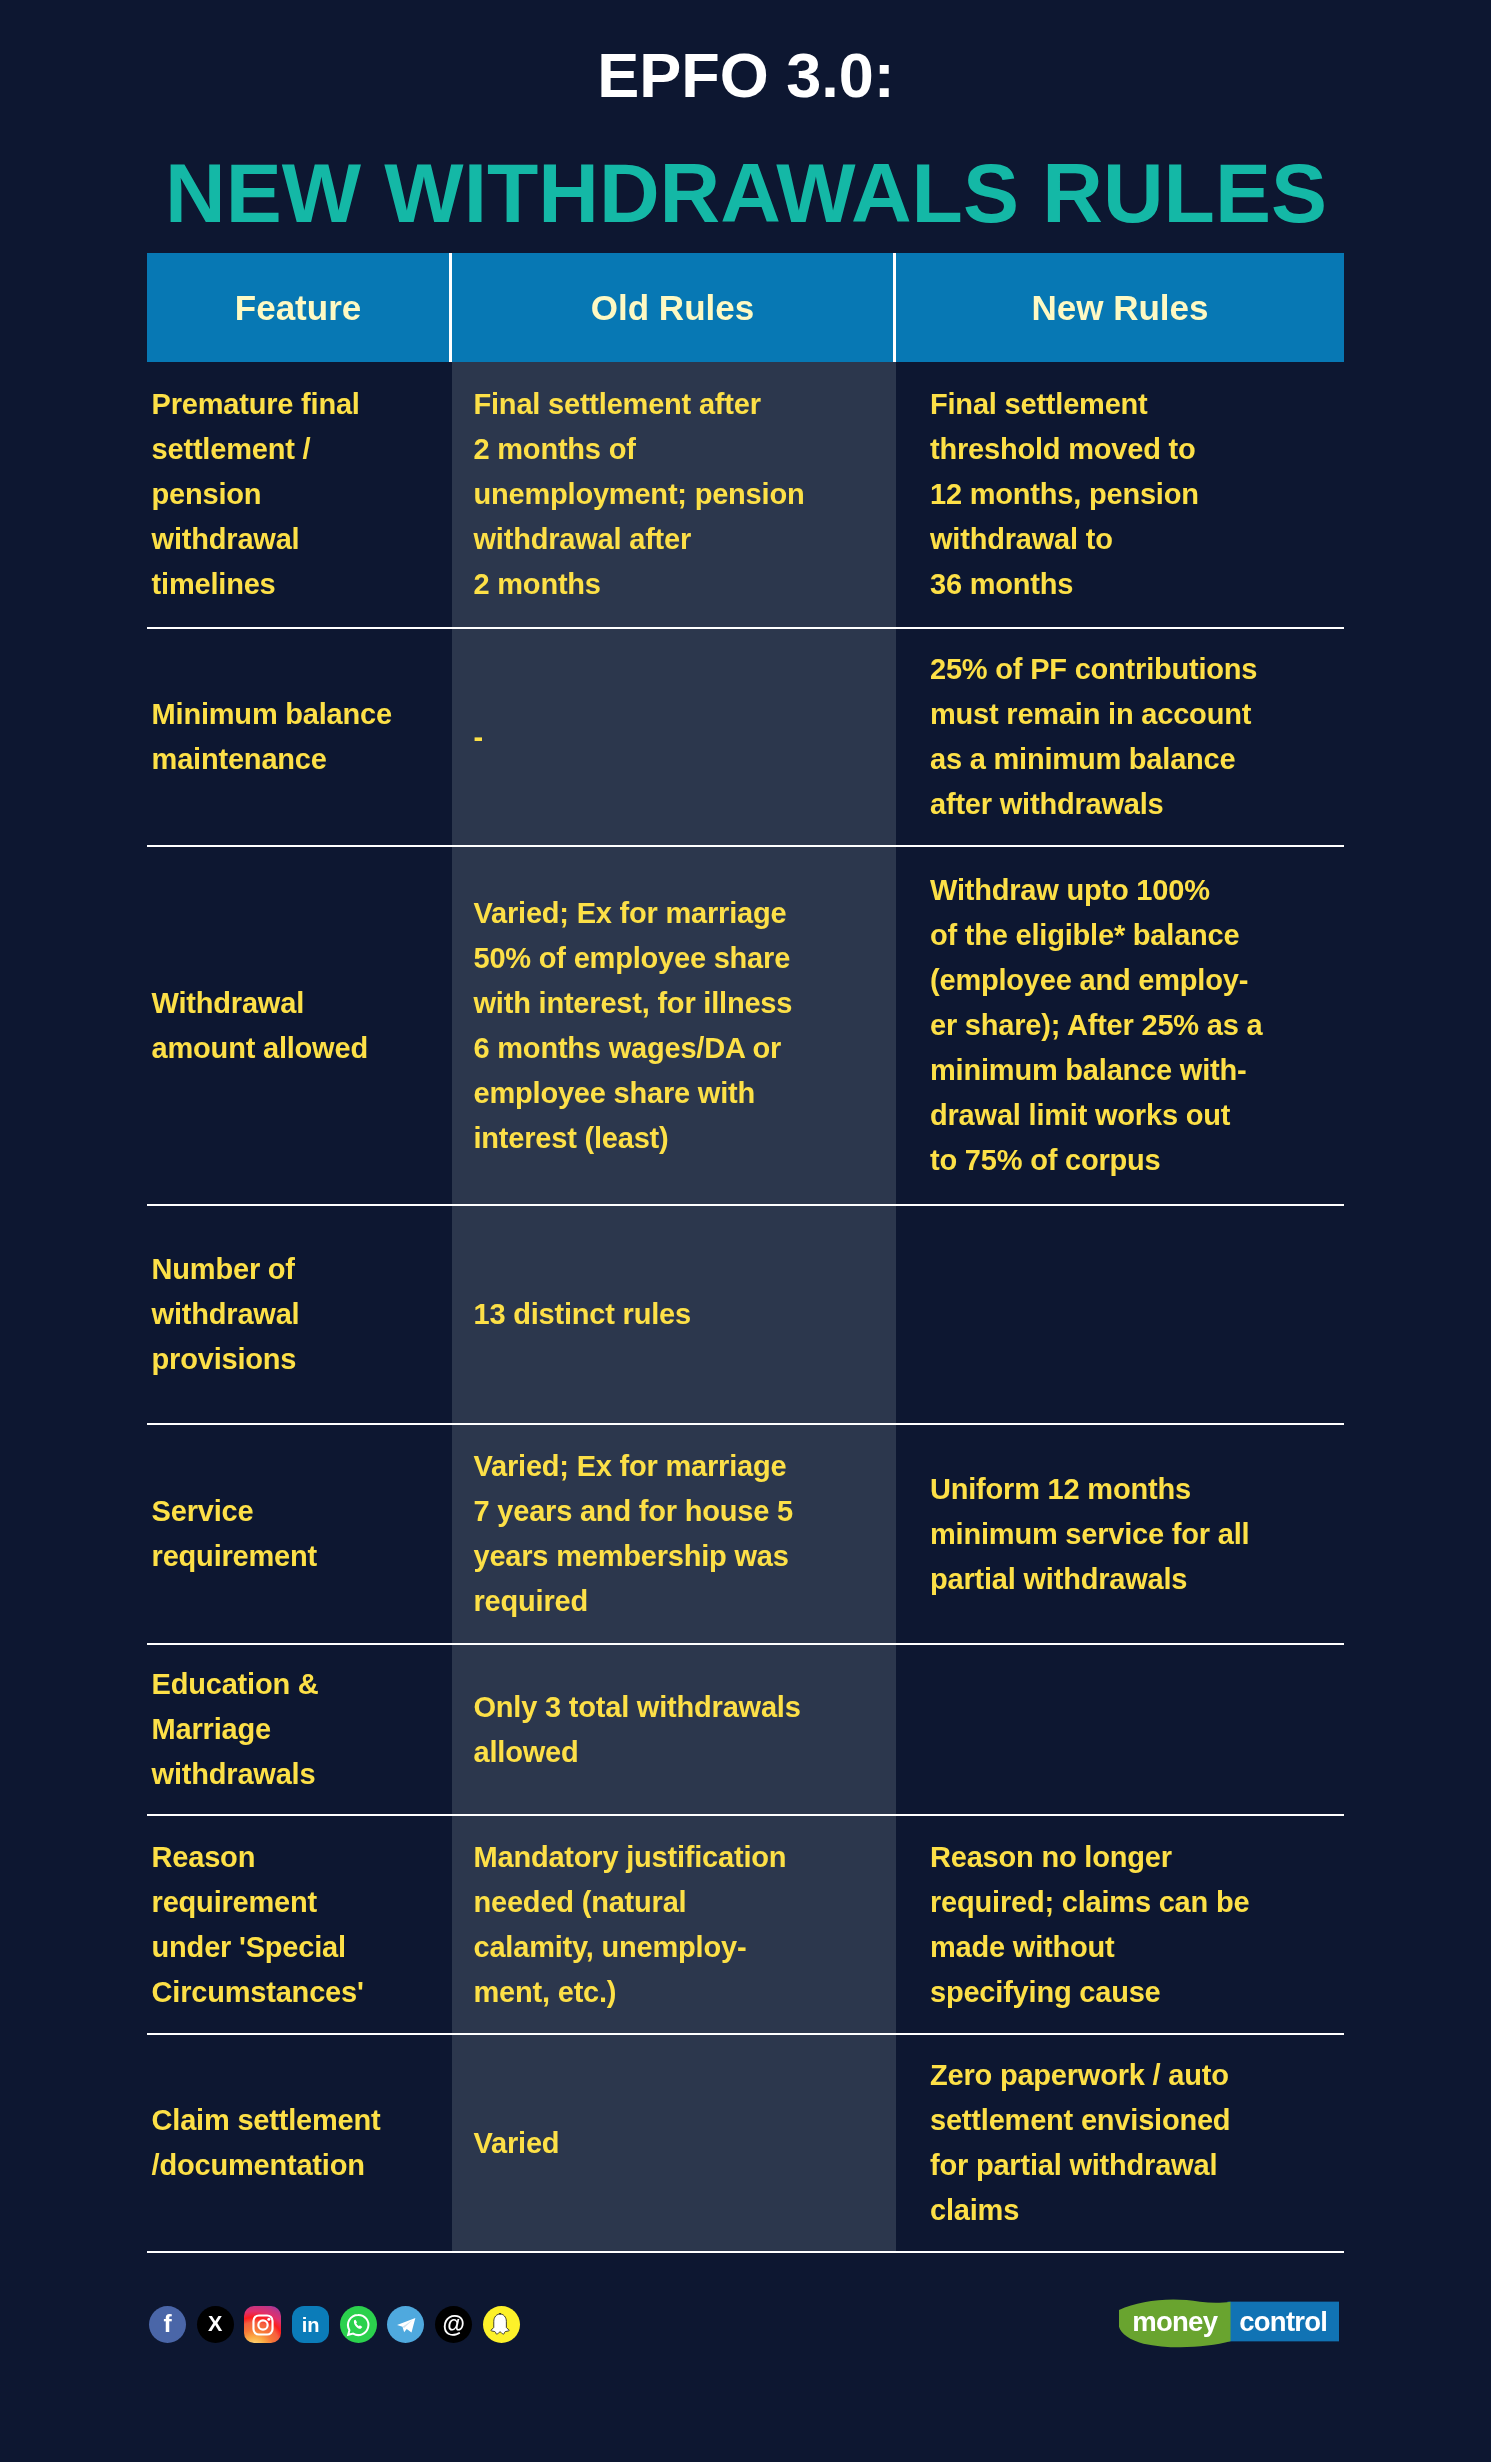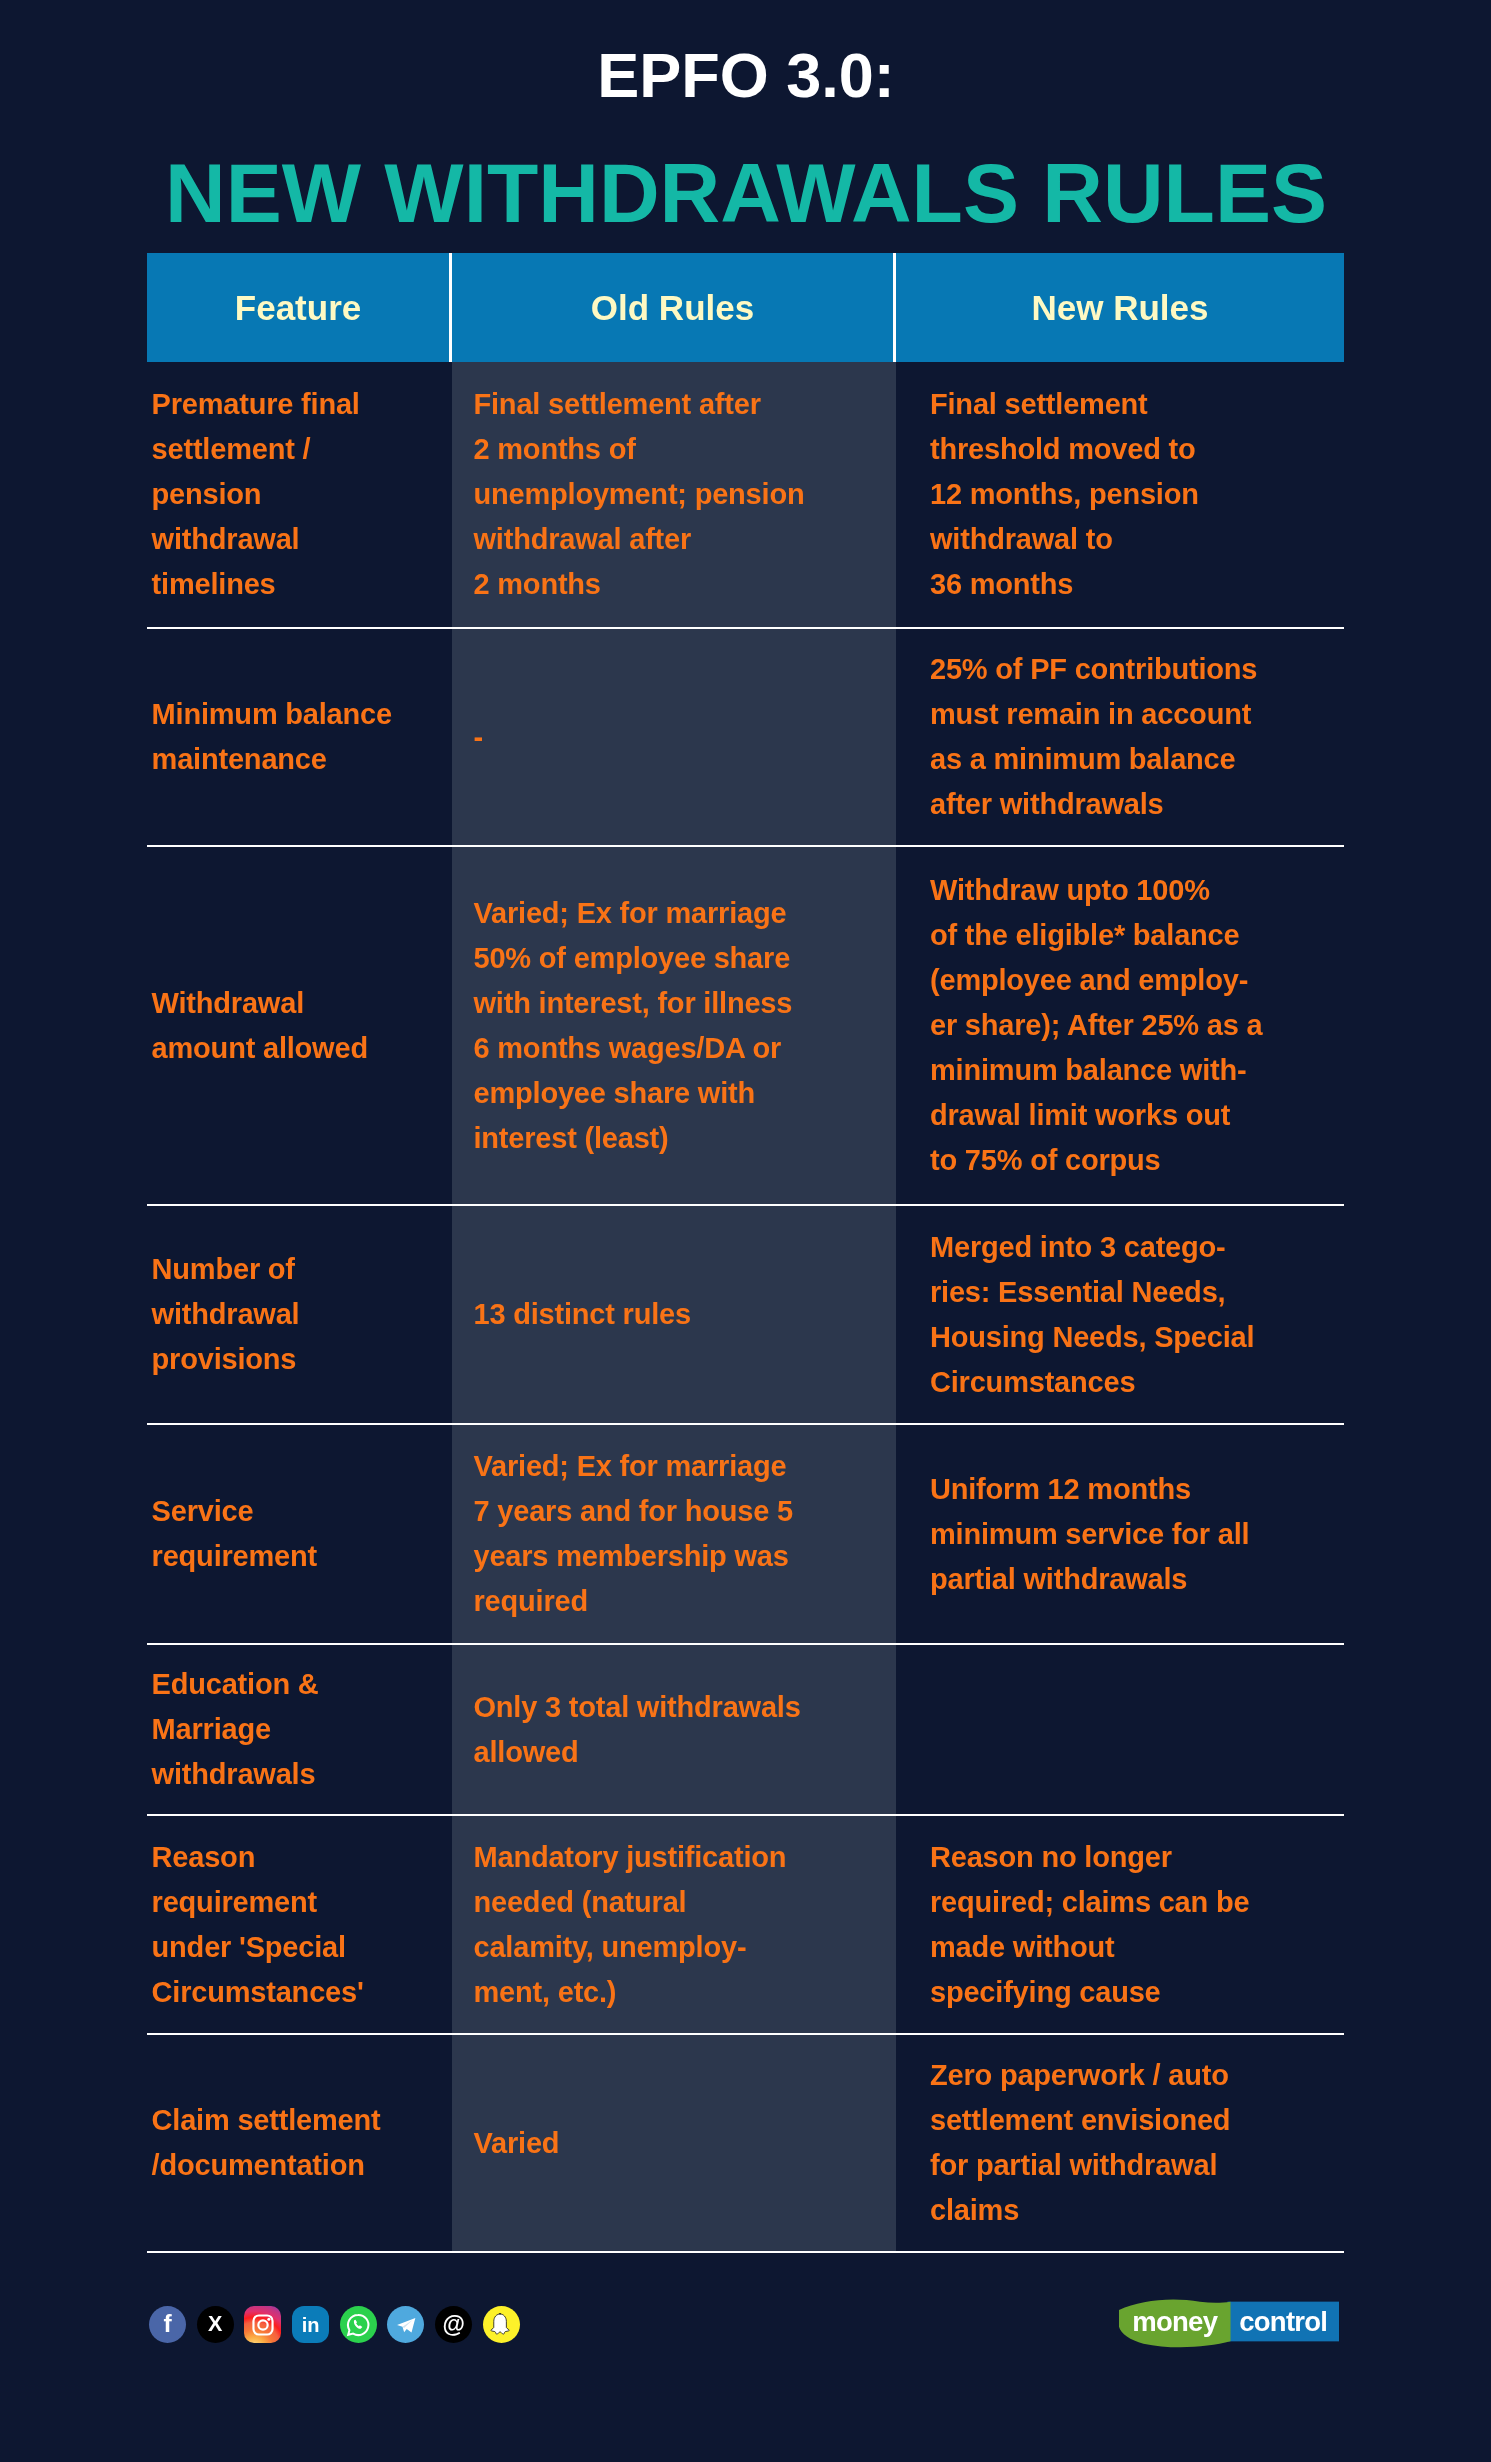--- a/index.html
+++ b/index.html
@@ -21,21 +21,21 @@
   .thead{display:flex;height:109px;background:#0778b4;}
   .th{display:flex;align-items:center;justify-content:center;font-size:35px;color:#fef9c3;}
   .th-1{width:305px;border-right:3.1px solid #ffffff;}
   .th-2{width:444px;border-right:3.1px solid #ffffff;}
   .th-3{flex:1;}
   .row{display:flex;border-bottom:2.3px solid #ffffff;}
   .h1{height:267px}.h2{height:218px}.h3{height:359px}.h4{height:219px}
   .h5{height:220px}.h6{height:171px}.h7{height:219px}.h8{height:218px}
   .c{
     display:flex;align-items:center;white-space:pre-line;
-    font-size:29px;line-height:45px;letter-spacing:-0.2px;color:#f97316;
+    font-size:29px;line-height:45px;letter-spacing:-0.2px;color:#fde047;
   }
   .c-1{width:305px;padding-left:4.6px;padding-right:6.1px;}
   .c-2{width:444px;padding-left:21.5px;padding-right:9.2px;background:#2c374d;}
   .c-3{flex:1;padding-left:34px;padding-right:6.1px;}
   .social{position:absolute;left:149px;top:2306px;display:flex;gap:10.7px;align-items:center;}
   .sicon{
     width:37px;height:37px;border-radius:50%;
     display:flex;align-items:center;justify-content:center;
     color:#ffffff;font-size:23px;line-height:1;
   }
@@ -108,24 +108,20 @@
 er share); After 25% as a
 minimum balance with-
 drawal limit works out
 to 75% of corpus</div>
   </div>
   <div class="row h4">
     <div class="c c-1">Number of
 withdrawal
 provisions</div>
     <div class="c c-2">13 distinct rules</div>
-    <div class="c c-3">Merged into 3 catego-
-ries: Essential Needs,
-Housing Needs, Special
-Circumstances</div>
   </div>
   <div class="row h5">
     <div class="c c-1">Service
 requirement</div>
     <div class="c c-2">Varied; Ex for marriage
 7 years and for house 5
 years membership was
 required</div>
     <div class="c c-3">Uniform 12 months
 minimum service for all

